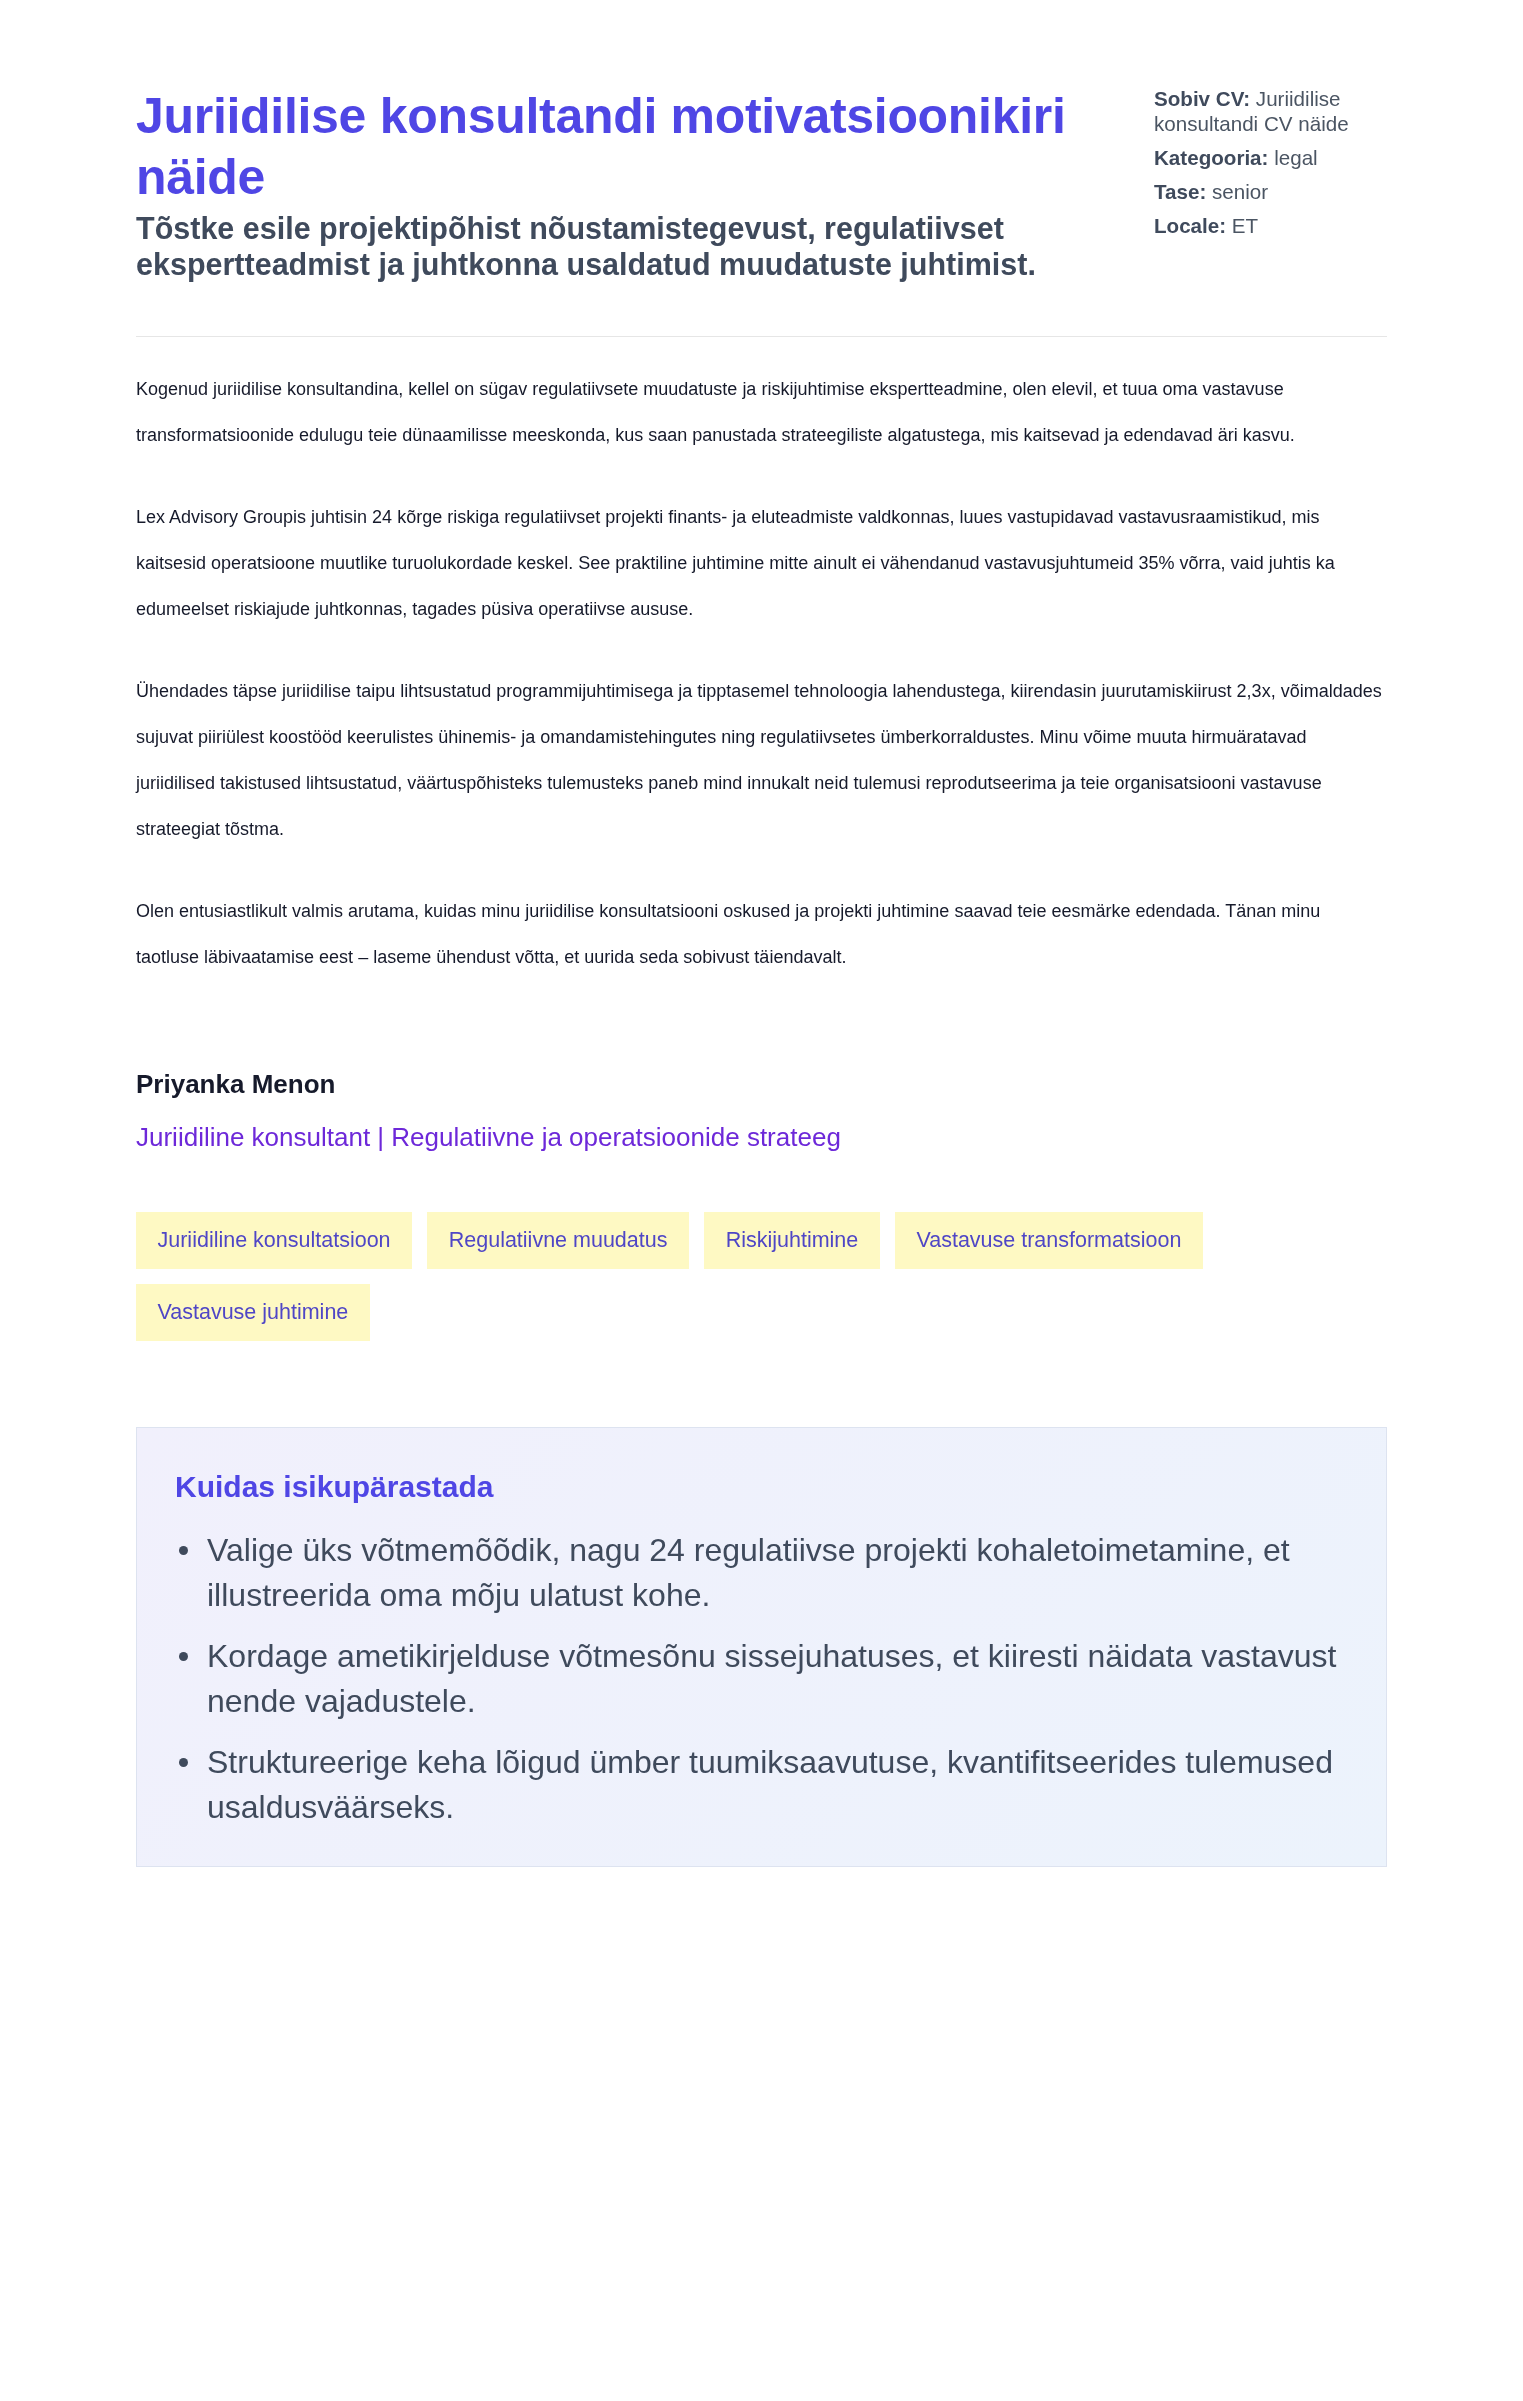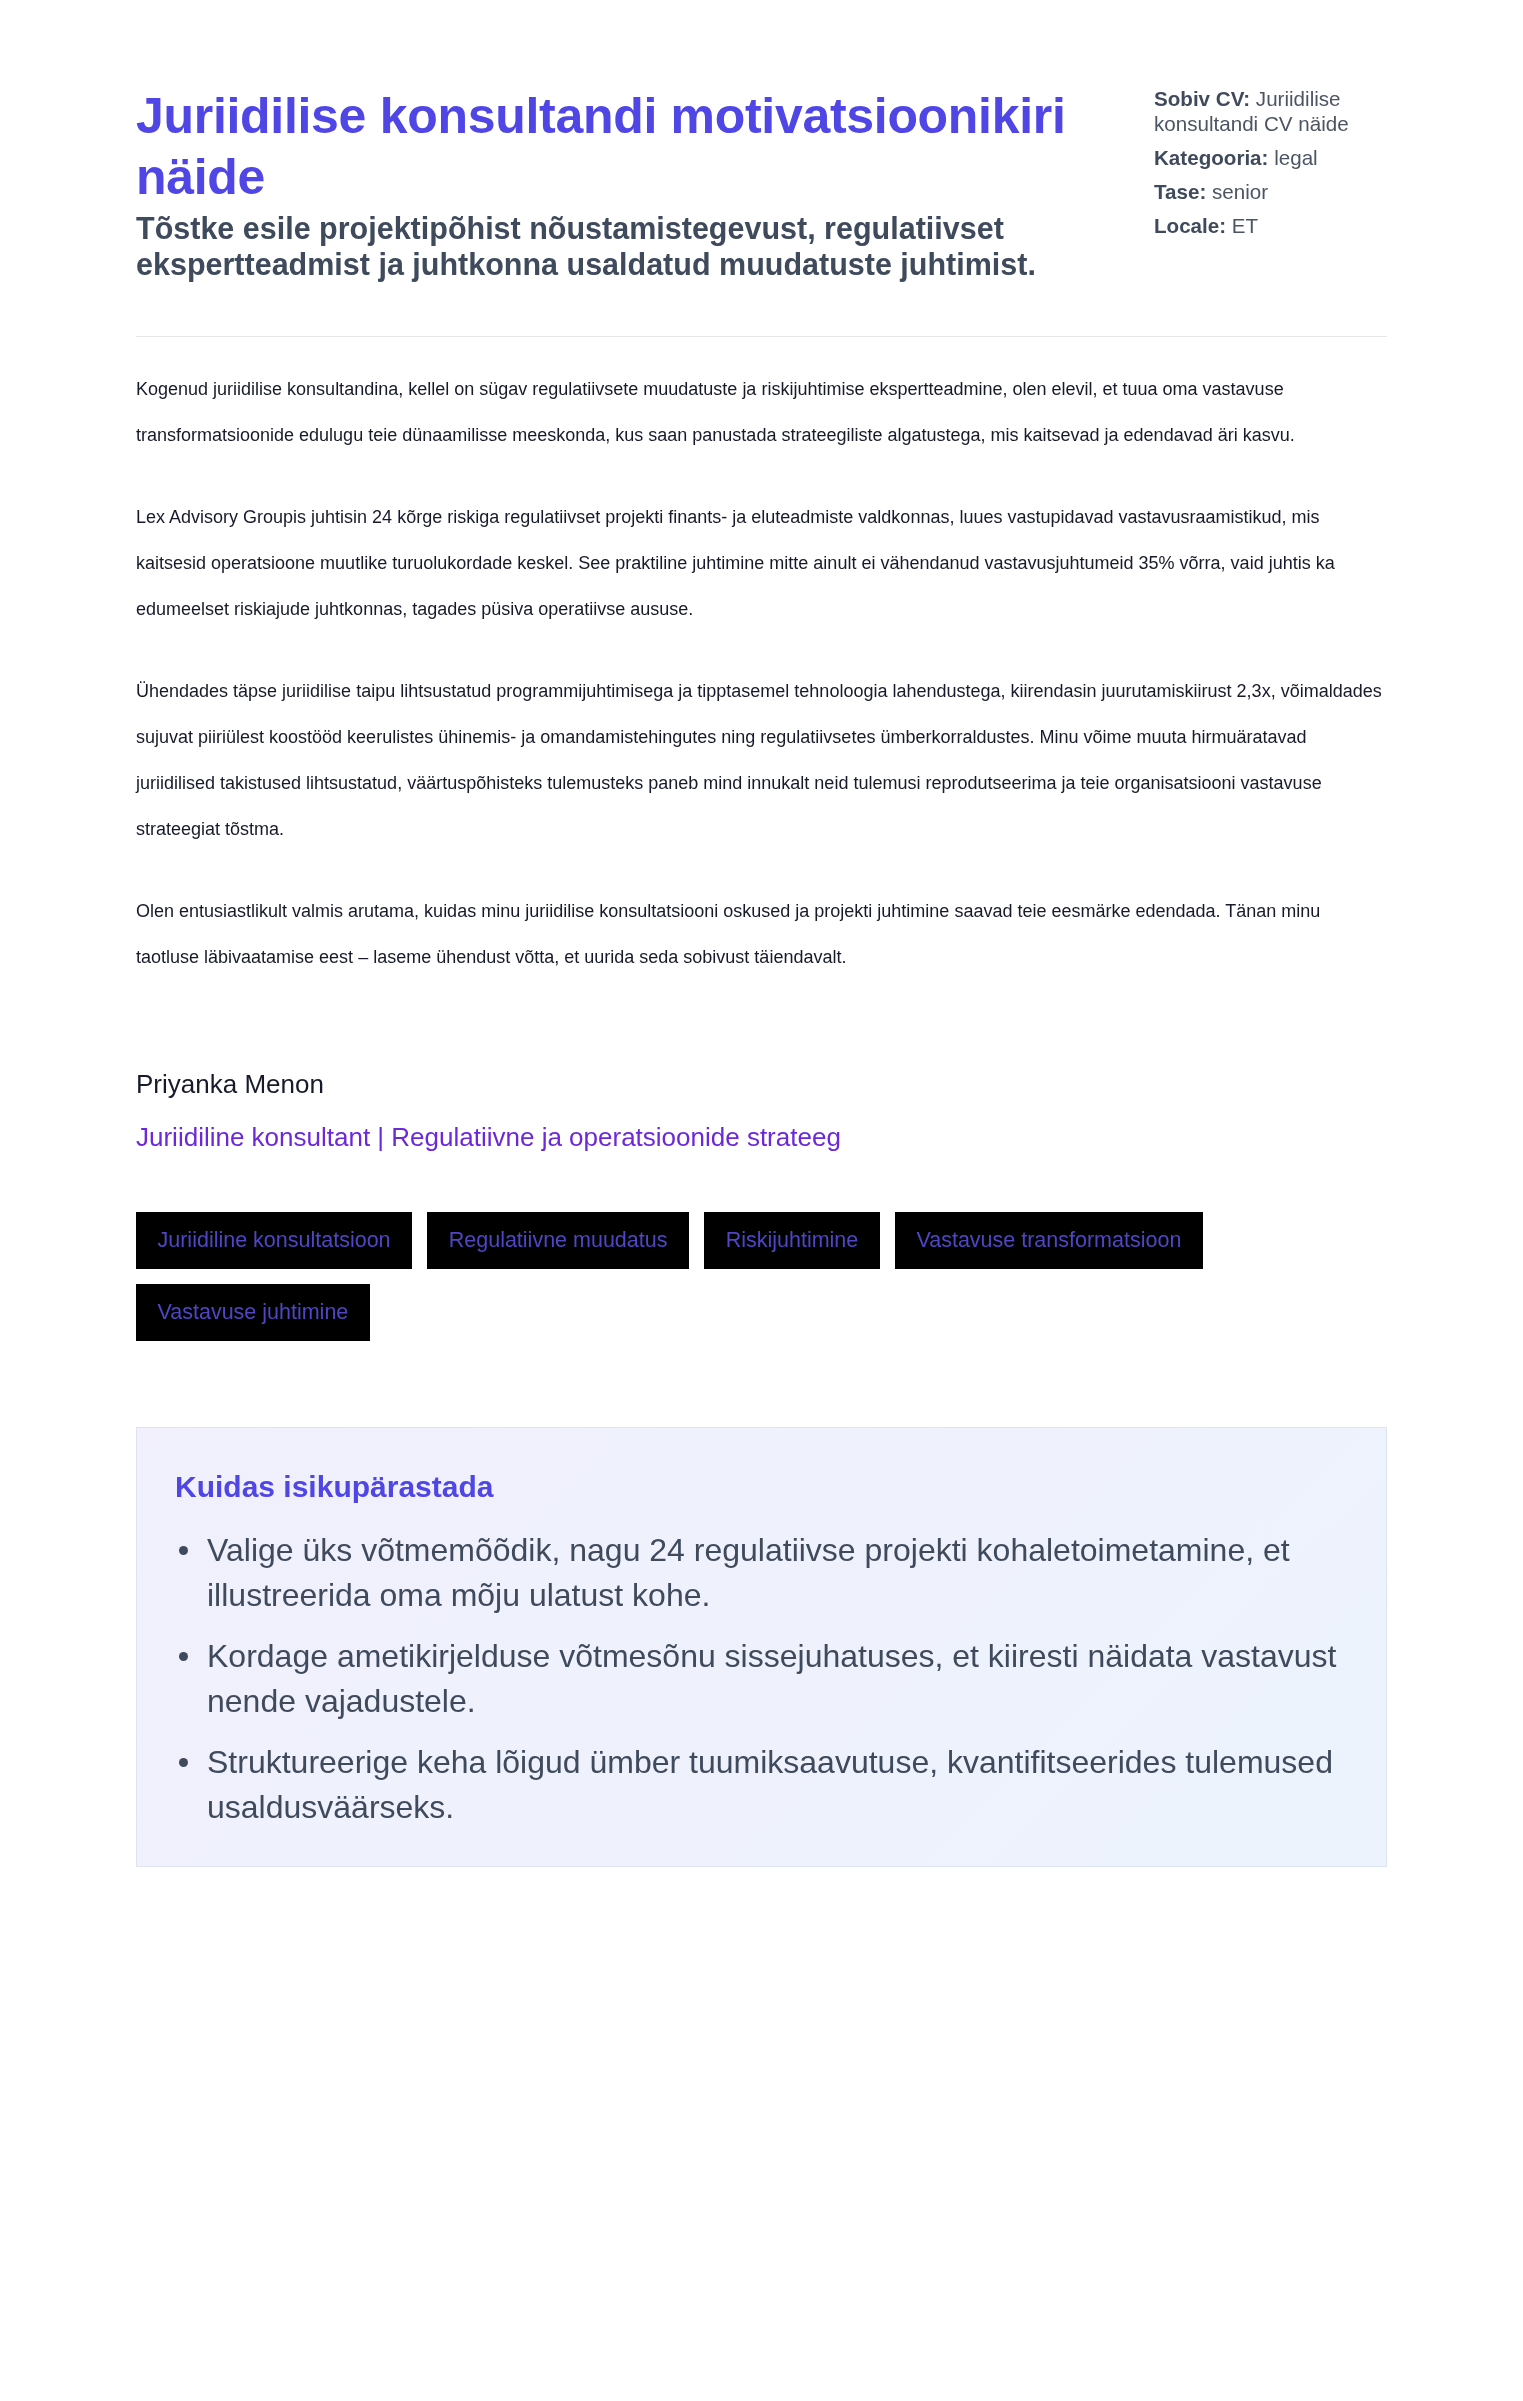--- a/index.html
+++ b/index.html
@@ -60,39 +60,39 @@
       line-height: 46px;
       color: #161a2b;
       margin-top: 36px;
     }
     .body-para.first { margin-top: 29px; }
 
     .signature { margin-top: 88px; }
     .sig-name {
       font-size: 26px;
       line-height: 32px;
-      font-weight: 400;
+      font-weight: 700;
       color: #161a2b;
     }
     .sig-role {
       font-size: 26px;
       line-height: 32px;
       color: #6d28d9;
       margin-top: 21.5px;
     }
 
     .tags {
       margin-top: 59px;
       display: flex;
       flex-wrap: wrap;
       gap: 15.2px 15.2px;
       width: 1254px;
     }
     .tag {
-      background: #000000;
+      background: #fef9c3;
       color: #4f46c6;
       font-size: 21.5px;
       line-height: 25px;
       padding: 16px 21.5px;
       font-weight: 500;
     }
 
     .tips {
       margin-top: 86px;
       border: 1.8px solid #dde3f0;

